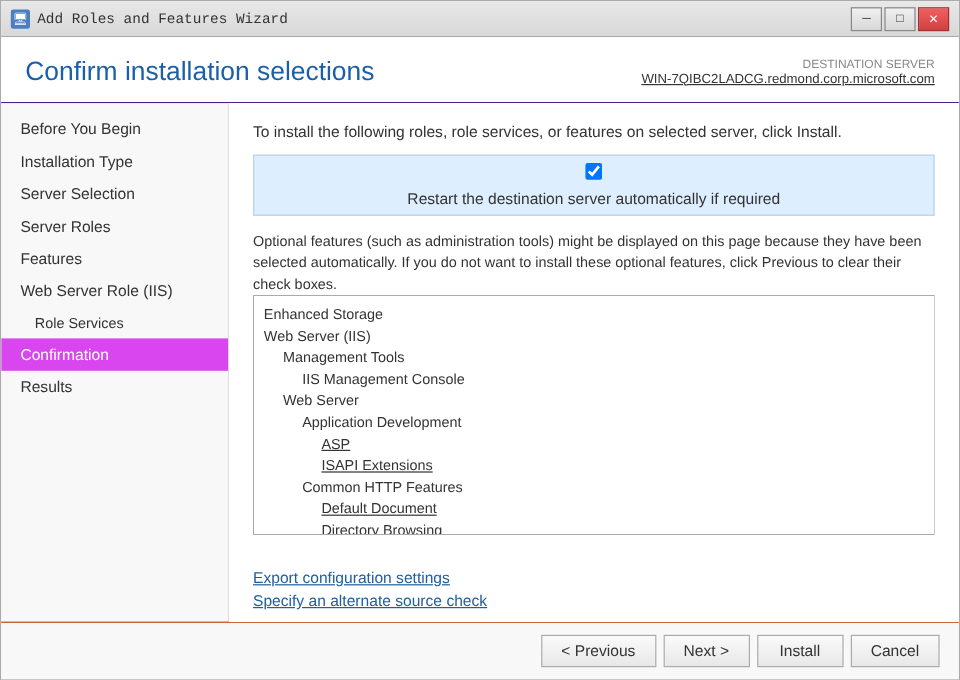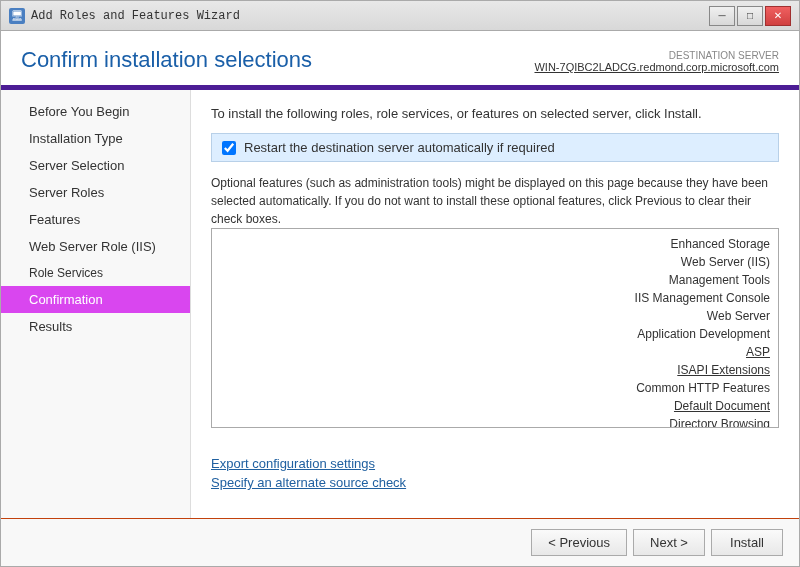--- a/index.html
+++ b/index.html
@@ -76,25 +76,25 @@
 
     .title-btn.close {
       background: linear-gradient(to bottom, #f06060, #d04040);
       color: white;
       border-color: #a03030;
     }
 
     .header-section {
       background: white;
       padding: 16px 20px 12px 20px;
-      border-bottom: 5px solid #4c1d95;
+      border-bottom: 1px solid #4c1d95;
       flex-shrink: 0;
       display: flex;
       justify-content: space-between;
-      align-items: flex-end;
+      align-items: center;
     }
 
     .header-title {
       font-size: 22px;
       color: #1a5fa8;
       font-weight: 300;
     }
 
     .destination-server {
       text-align: right;
@@ -123,21 +123,21 @@
 
     .sidebar {
       width: 190px;
       background: #f8f8f8;
       border-right: 1px solid #ddd;
       flex-shrink: 0;
       padding-top: 8px;
     }
 
     .sidebar-item {
-      padding: 6px 12px 6px 28px;
+      padding: 6px 12px 6px 16px;
       font-size: 13px;
       color: #333;
       cursor: pointer;
     }
 
     .sidebar-item.active {
       background: #d946ef;
       color: white;
     }
 
@@ -160,20 +160,21 @@
     }
 
     .checkbox-row {
       display: flex;
       align-items: center;
       gap: 8px;
       margin-bottom: 12px;
       background: #ddeeff;
       padding: 6px 10px;
       border: 1px solid #b8d0e8;
+      flex-direction: column;
     }
 
     .checkbox-row input[type=checkbox] {
       width: 14px;
       height: 14px;
     }
 
     .checkbox-label {
       font-size: 13px;
       color: #333;
@@ -193,21 +194,20 @@
       overflow-y: scroll;
       padding: 6px 0;
       margin-bottom: 14px;
       position: relative;
     }
 
     .feature-item {
       padding: 2px 8px;
       font-size: 12px;
       color: #333;
-      text-align: right;
     }
 
     .feature-item.indent1 { padding-left: 24px; }
     .feature-item.indent2 { padding-left: 40px; }
     .feature-item.indent3 { padding-left: 56px; text-decoration: underline; }
 
     .links-section {
       display: flex;
       flex-direction: column;
       gap: 4px;
@@ -312,14 +312,15 @@
         <a class="wizard-link">Export configuration settings</a>
         <a class="wizard-link">Specify an alternate source check</a>
       </div>
     </div>
   </div>
 
   <div class="footer">
     <button class="footer-btn">&lt; Previous</button>
     <button class="footer-btn">Next &gt;</button>
     <button class="footer-btn install">Install</button>
+    <button class="footer-btn">Cancel</button>
   </div>
 </div>
 
 </body></html>

